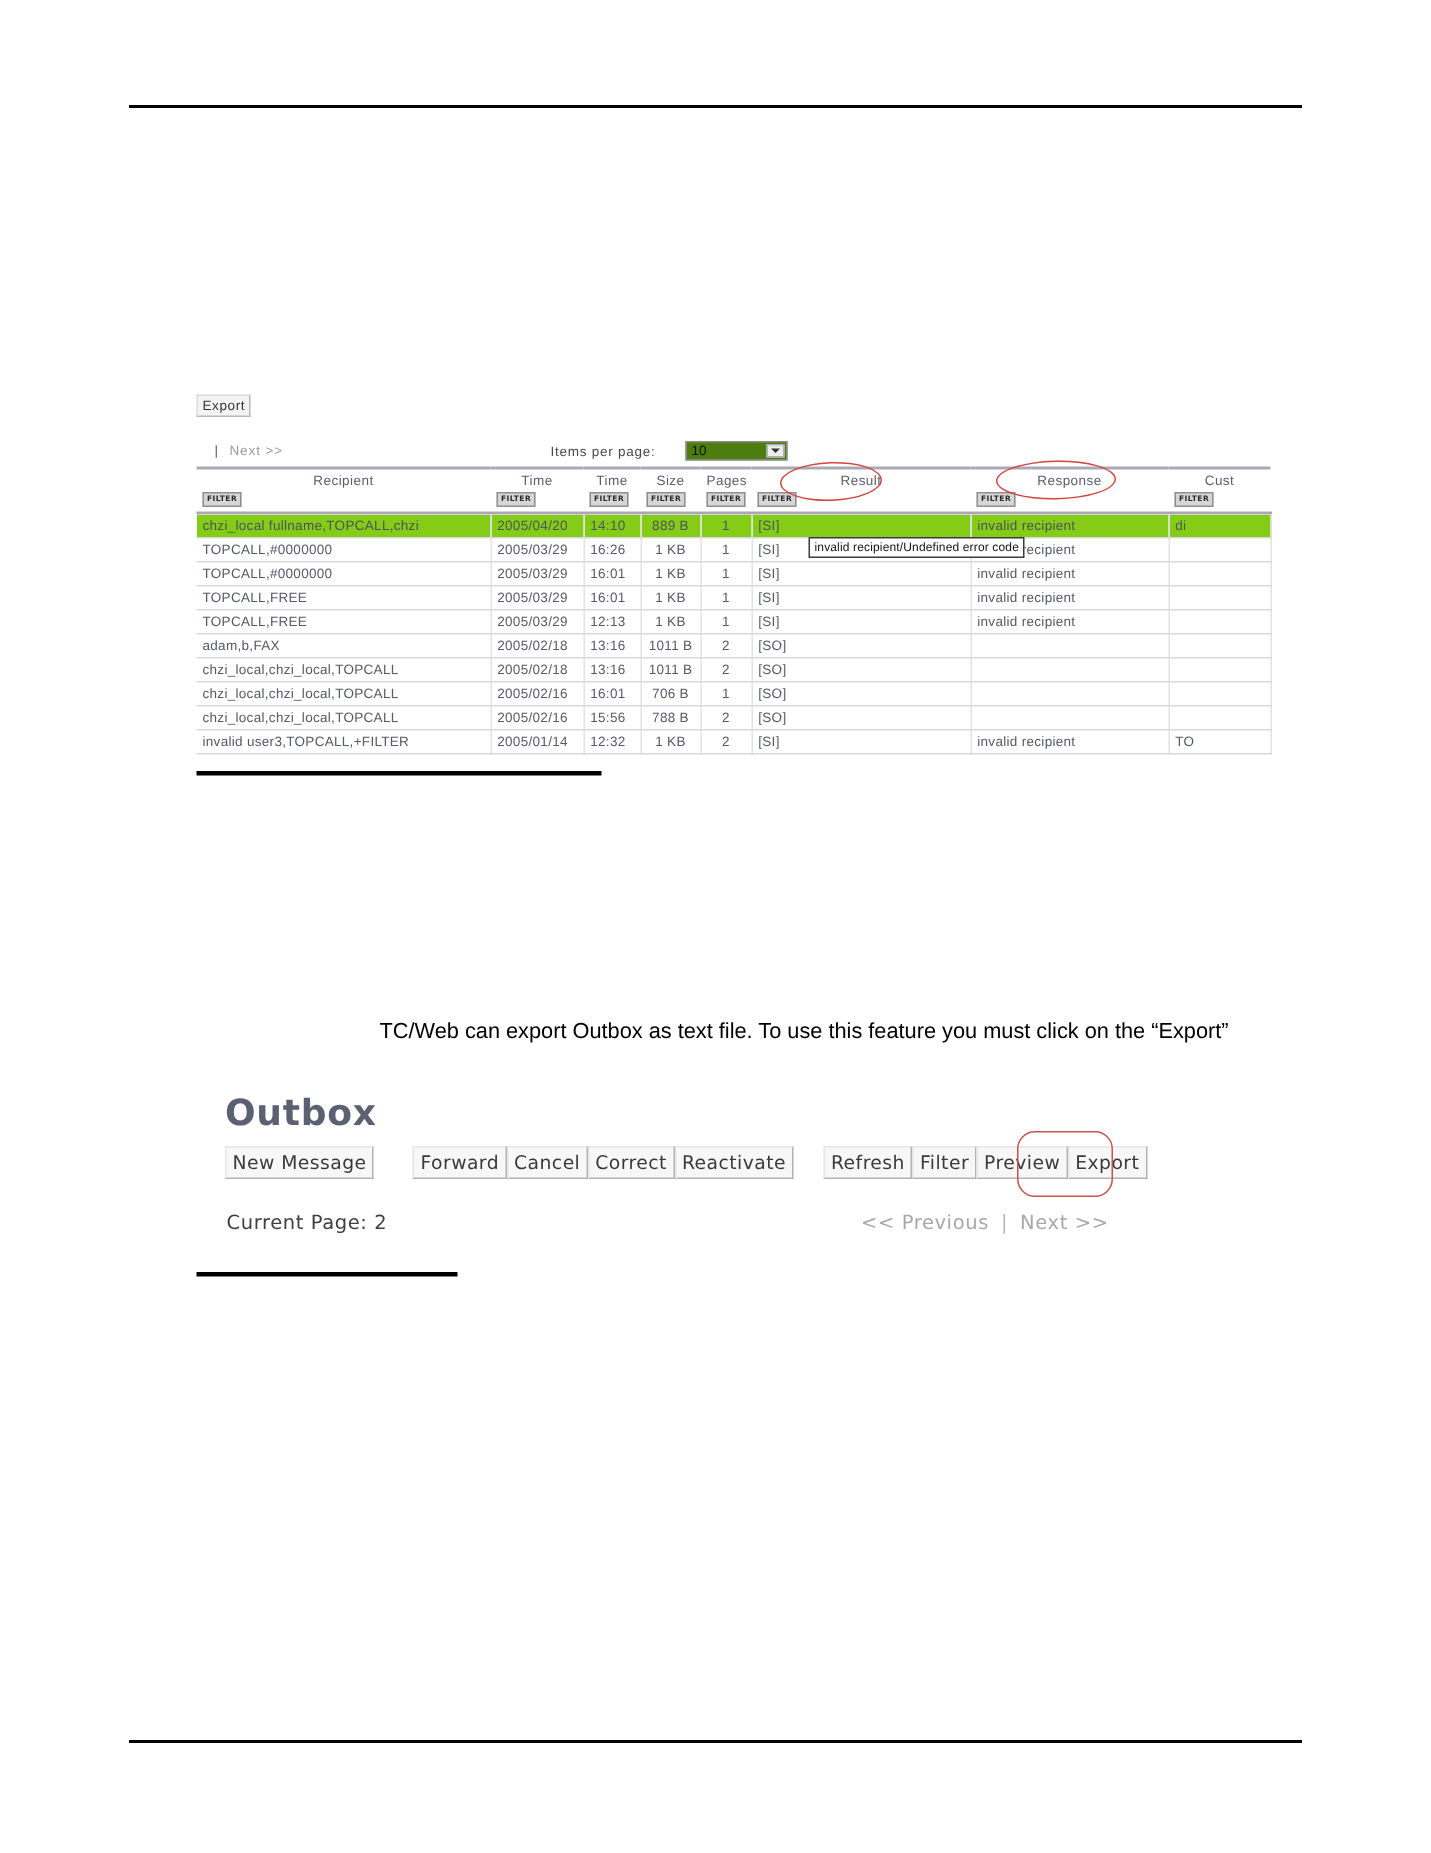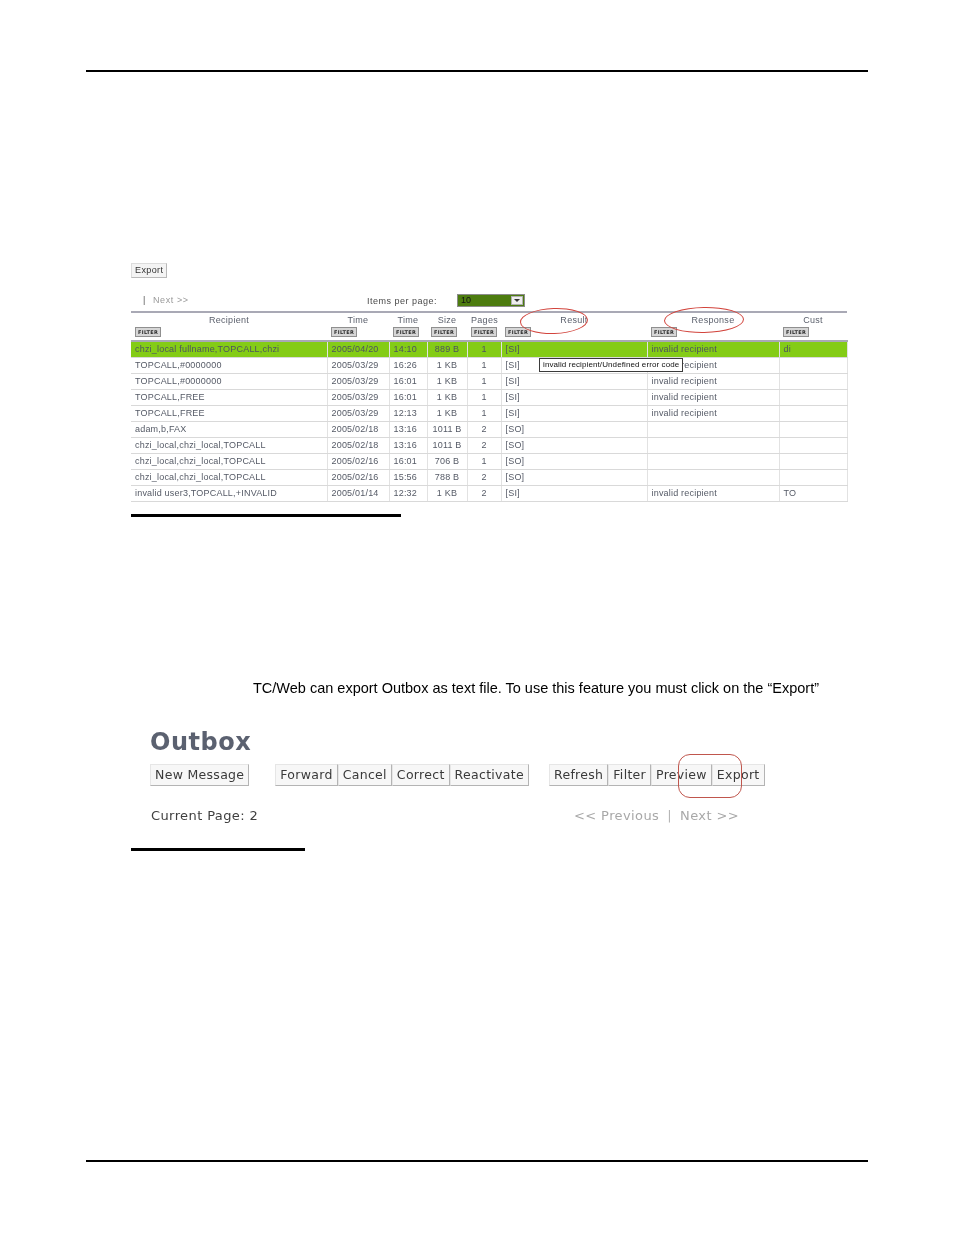--- a/index.html
+++ b/index.html
@@ -451,21 +451,21 @@
           <td class="c-recipient">chzi_local,chzi_local,TOPCALL</td>
           <td class="c-date">2005/02/16</td>
           <td class="c-time">15:56</td>
           <td class="c-size num">788 B</td>
           <td class="c-pages num">2</td>
           <td class="c-result">[SO]</td>
           <td class="c-response"></td>
           <td class="c-custom"></td>
         </tr>
         <tr>
-          <td class="c-recipient">invalid user3,TOPCALL,+INVALID</td>
+          <td class="c-recipient">invalid user3,TOPCALL,+FILTER</td>
           <td class="c-date">2005/01/14</td>
           <td class="c-time">12:32</td>
           <td class="c-size num">1 KB</td>
           <td class="c-pages num">2</td>
           <td class="c-result">[SI]</td>
           <td class="c-response">invalid recipient</td>
           <td class="c-custom">TO</td>
         </tr>
       </tbody>
   </table>

